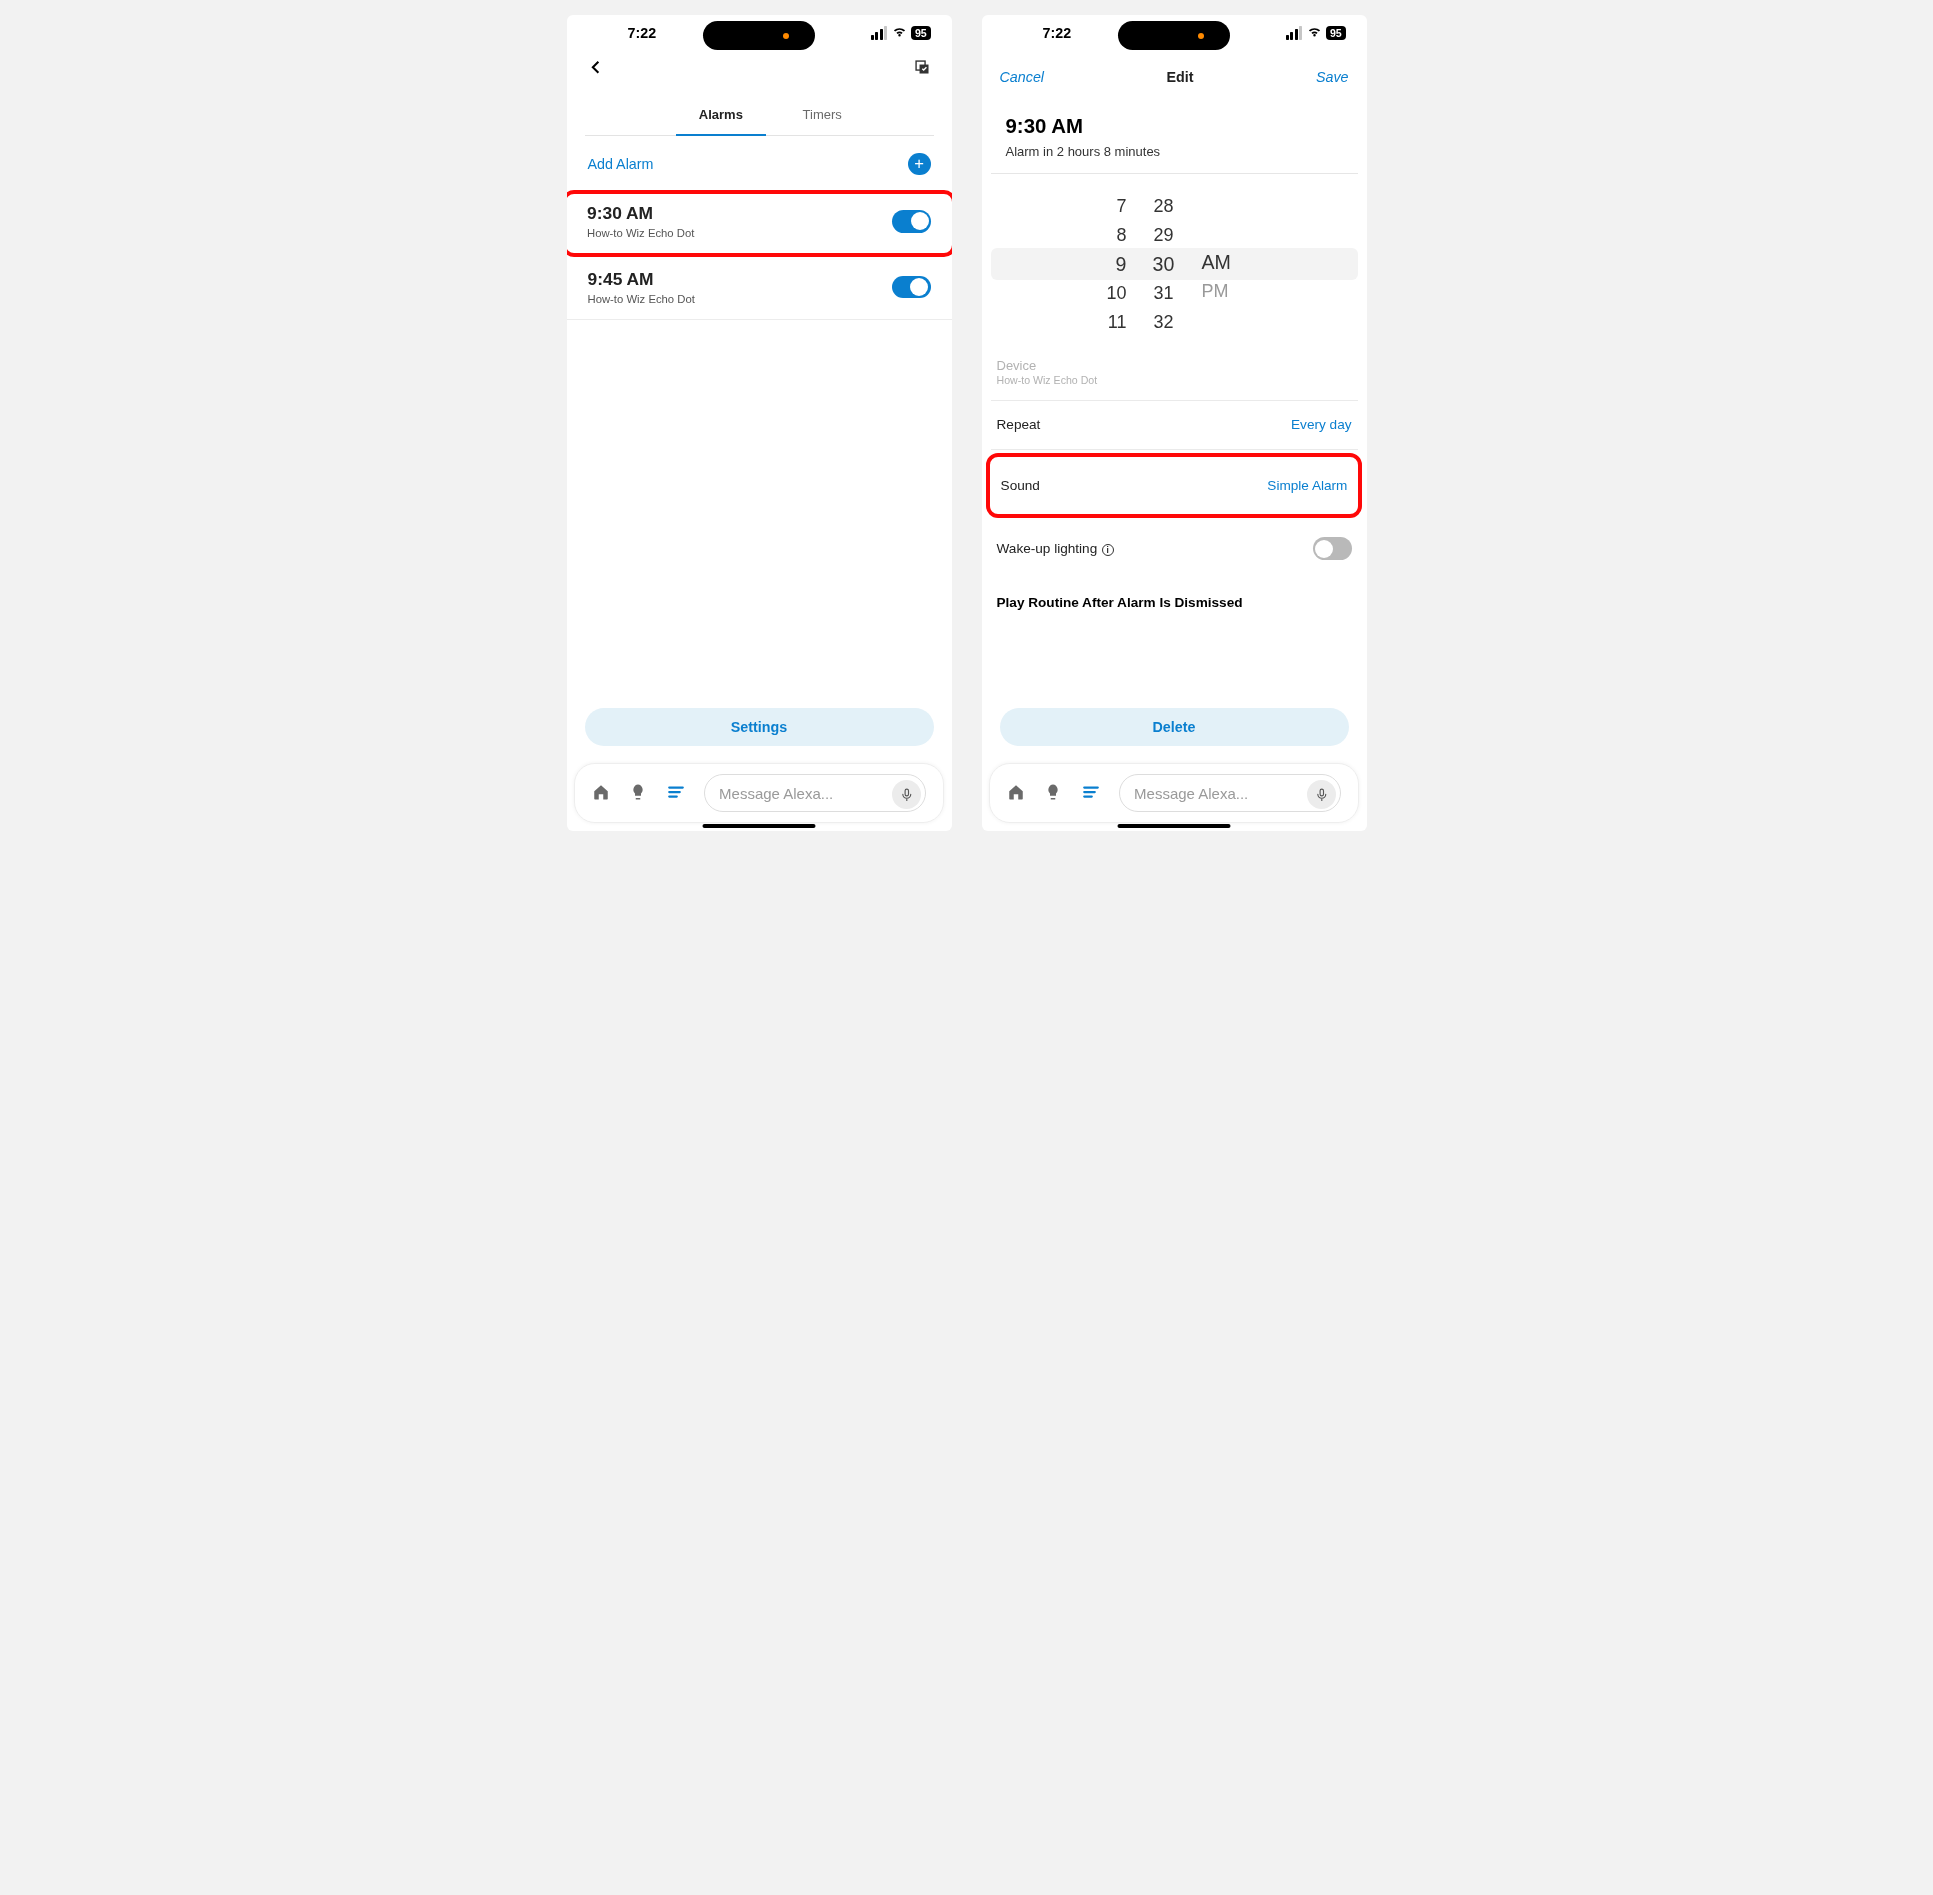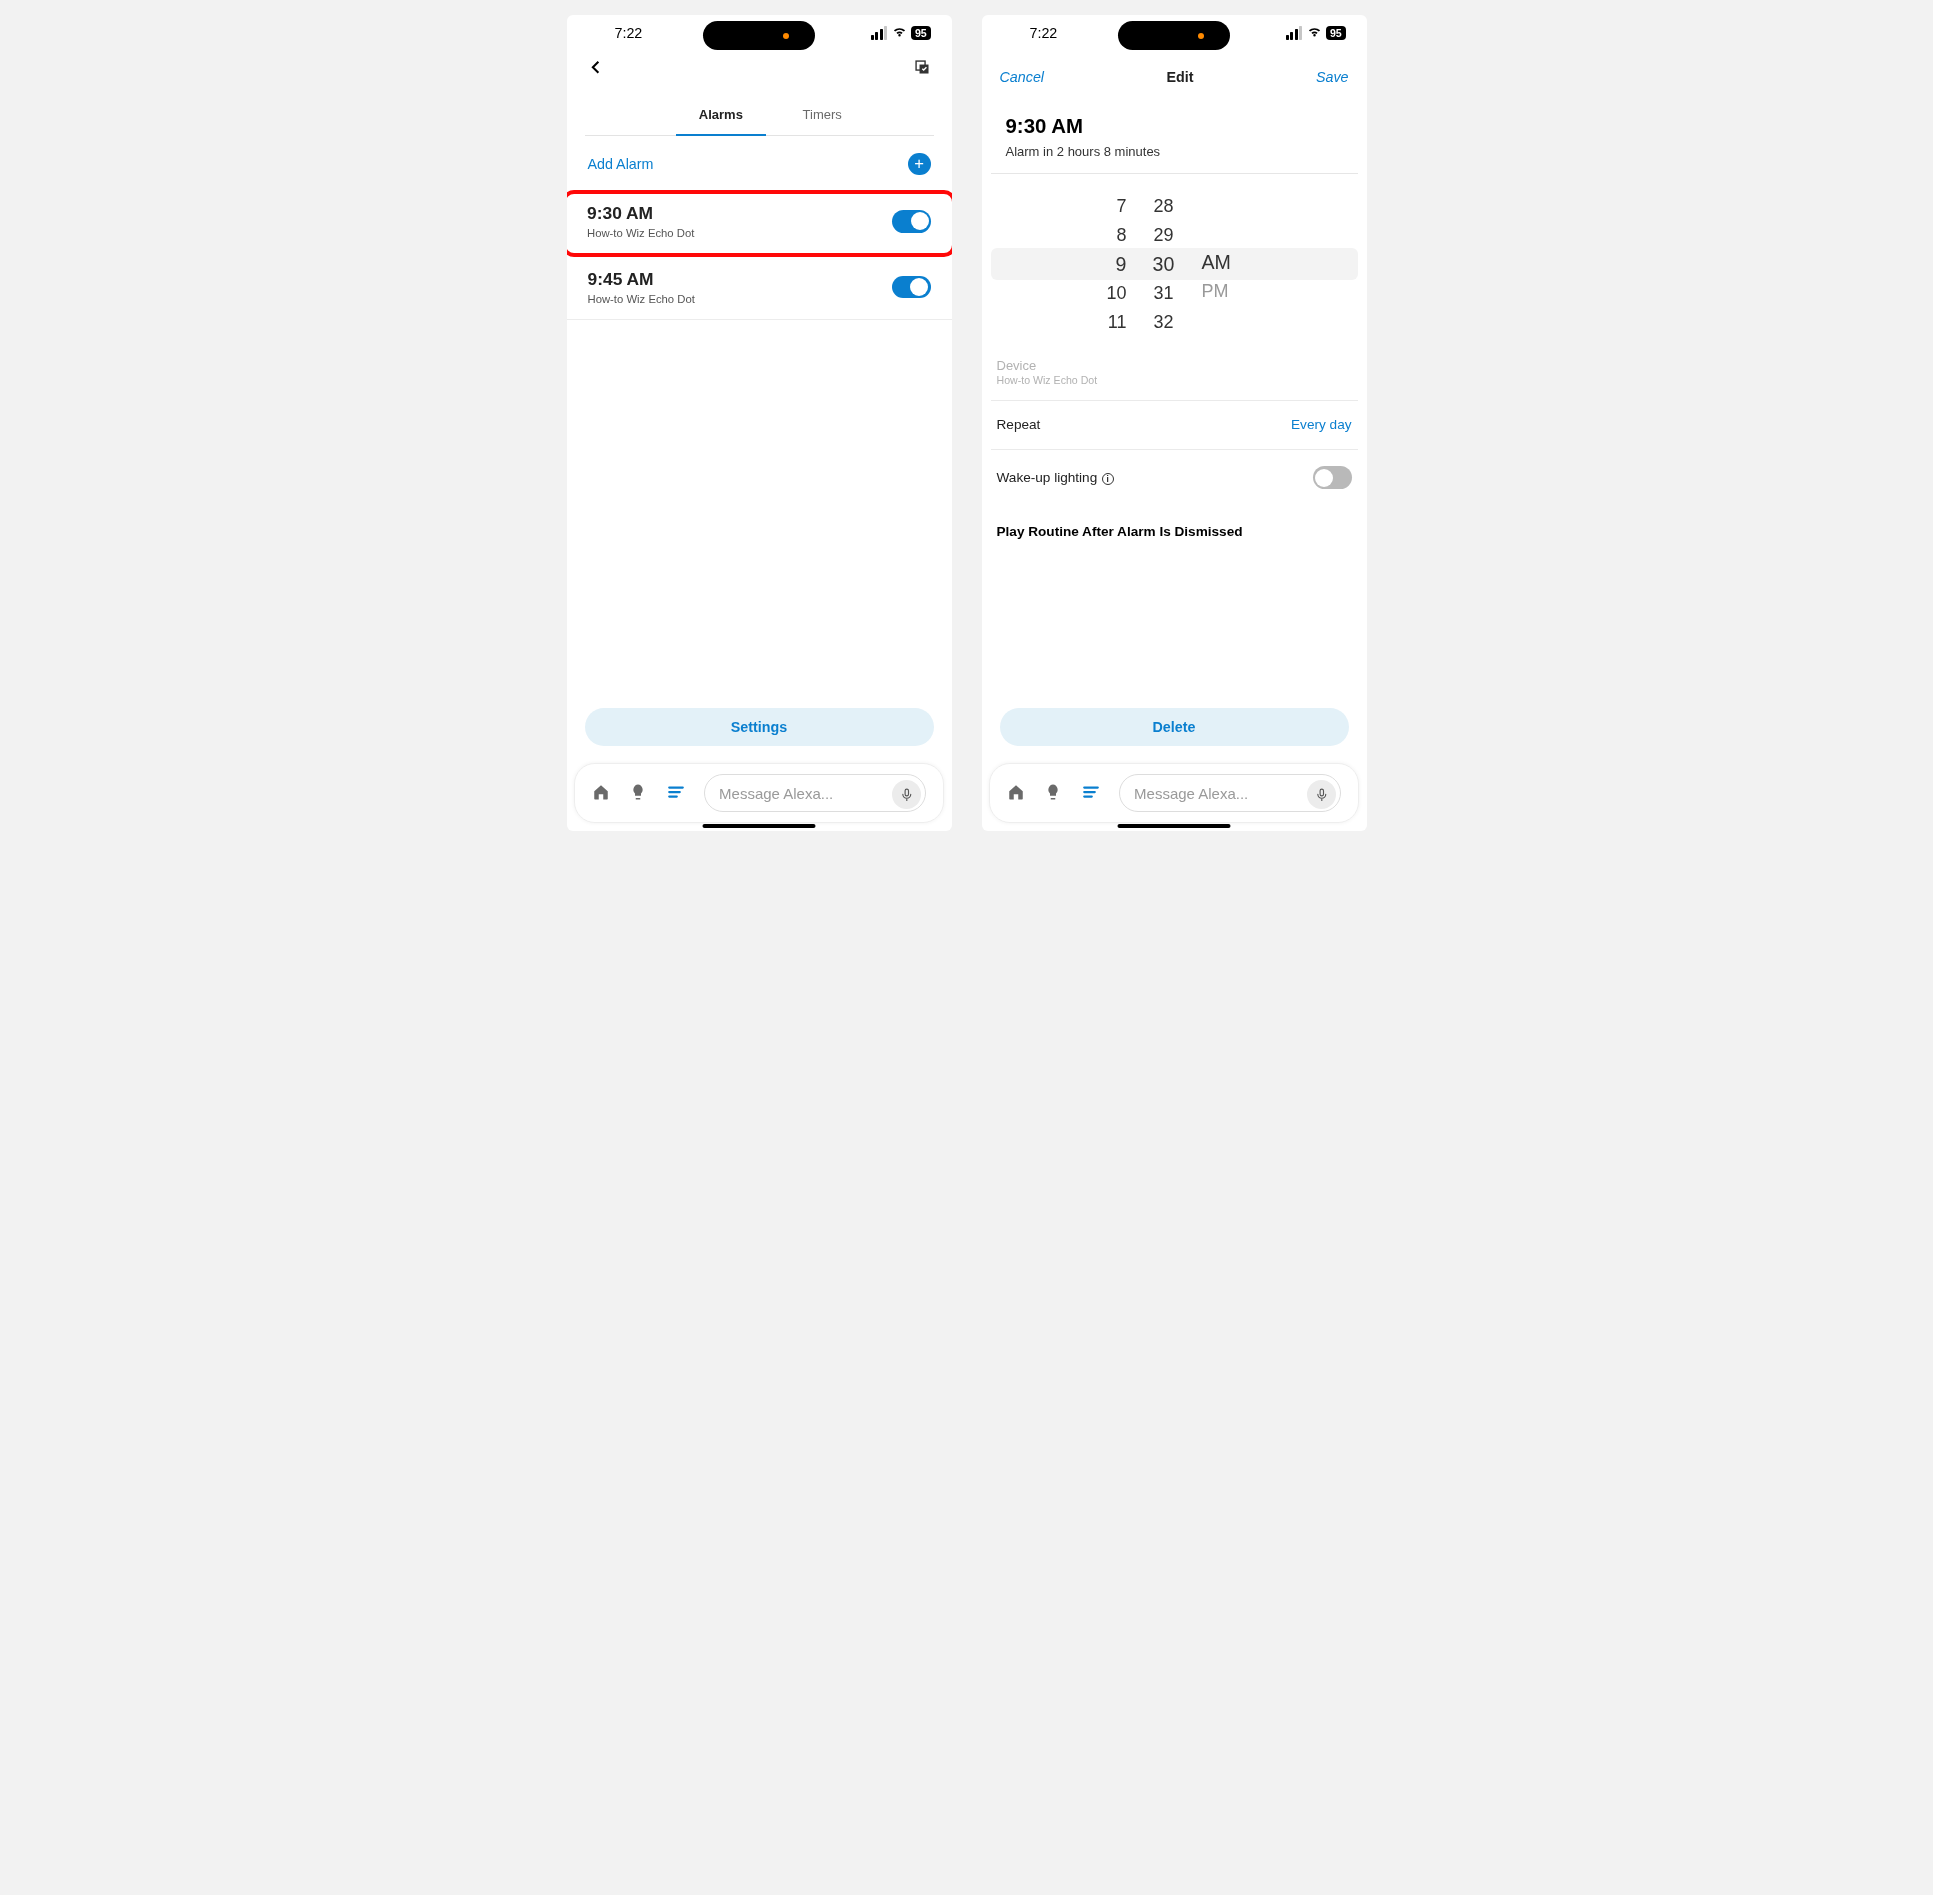--- a/index.html
+++ b/index.html
@@ -1,21 +1,21 @@
 <!DOCTYPE html>
 <html style="font-size:12px"><head>
 <meta charset="utf-8">
 <style>
   * { box-sizing: border-box; margin: 0; padding: 0; font-family: -apple-system, "Helvetica Neue", Arial, sans-serif; }
   body { background: #f2f2f2; display: flex; justify-content: center; padding: 15px; gap: 30px; }
   .phone { width: 385px; height: 816px; background: #fff; position: relative; overflow: hidden; border-radius: 6px; }
   
   
   .status-bar { height: 36px; display: flex; align-items: center; justify-content: space-between; padding: 0 21px; position: relative; }
-  .status-time { font-size: 14.3px; font-weight: 400; margin-left: 27px; }
+  .status-time { font-size: 14.3px; font-weight: 700; margin-left: 40px; }
   .notch { position: absolute; left: 50%; top: 6px; transform: translateX(-50%); width: 112px; height: 29px; background: #000; border-radius: 16.6px; }
   .notch::after { content:""; position:absolute; right:26px; top:50%; transform:translateY(-50%); width:6px; height:6px; border-radius:50%; background:#ff8a00; }
   .status-right { display:flex; align-items:center; gap:4.5px; }
   .sig-bars { display:flex; align-items:flex-end; gap:1.5px; }
   .sig-bars span { display:block; width:3px; background:#000; border-radius:0.8px; }
   .sig-bars span:nth-child(1){height:4.5px;} .sig-bars span:nth-child(2){height:7.6px;} .sig-bars span:nth-child(3){height:10.6px;} .sig-bars span:nth-child(4){height:13.6px; background:#c6c6c6;}
   .wifi-ic svg { width:15px; height:15px; }
   .batt { background:#000; color:#fff; font-size:10.6px; font-weight:700; padding:0.8px 3.8px 0.8px 3.8px; border-radius:4px; }
   
   
@@ -229,20 +229,24 @@
 
   <div class="sect">
     <div class="dev-lbl">Device</div>
     <div class="dev-val">How-to Wiz Echo Dot</div>
 
     <div class="setrow">
       <span class="lab">Repeat</span>
       <span class="val">Every day</span>
     </div>
 
+    <div class="setrow hl2">
+      <span class="lab">Sound</span>
+      <span class="val">Simple Alarm</span>
+    </div>
 
     <div class="setrow" style="border-bottom:none;">
       <span class="lab"><span>Wake-up lighting</span><span class="info-circ">i</span></span>
       <div class="toggle off"></div>
     </div>
 
     <div class="routine-h">Play Routine After Alarm Is Dismissed</div>
   </div>
 
   <div class="settings-btn">Delete</div>

